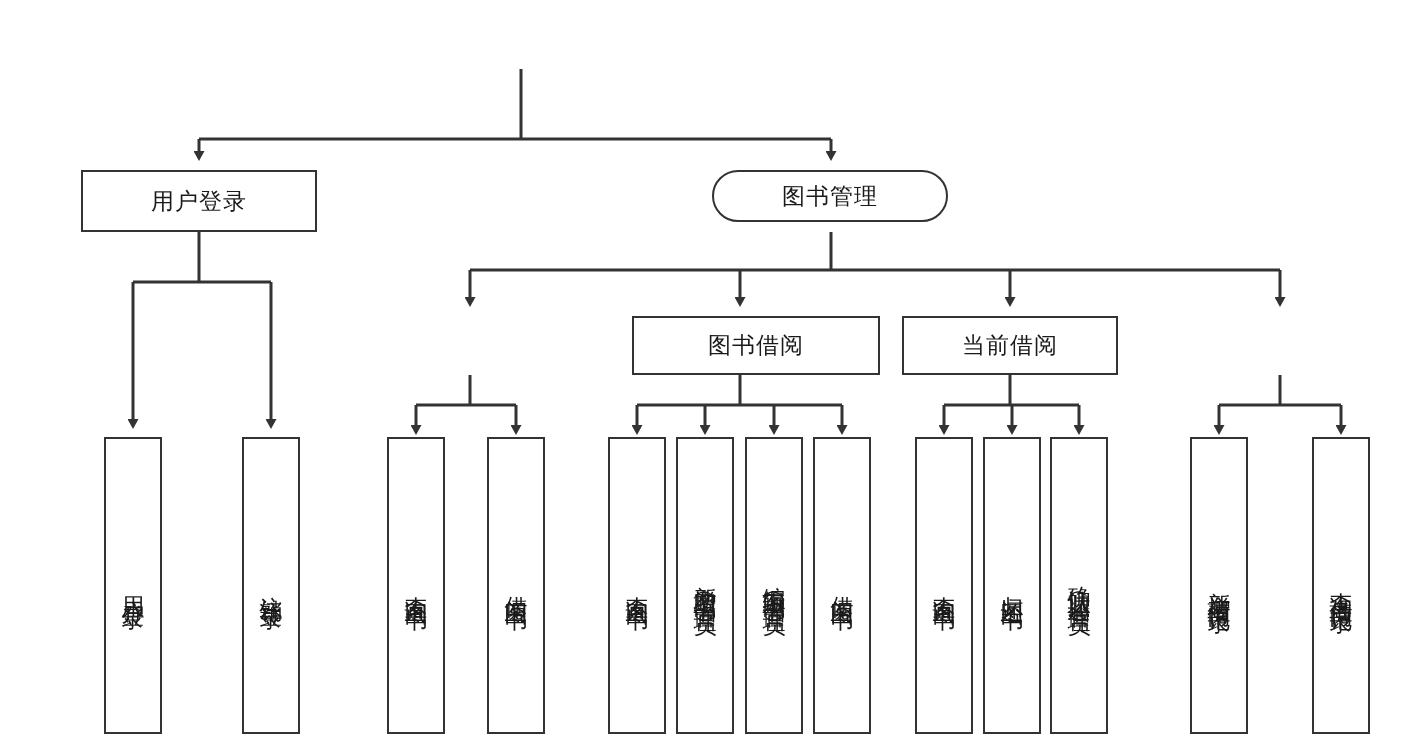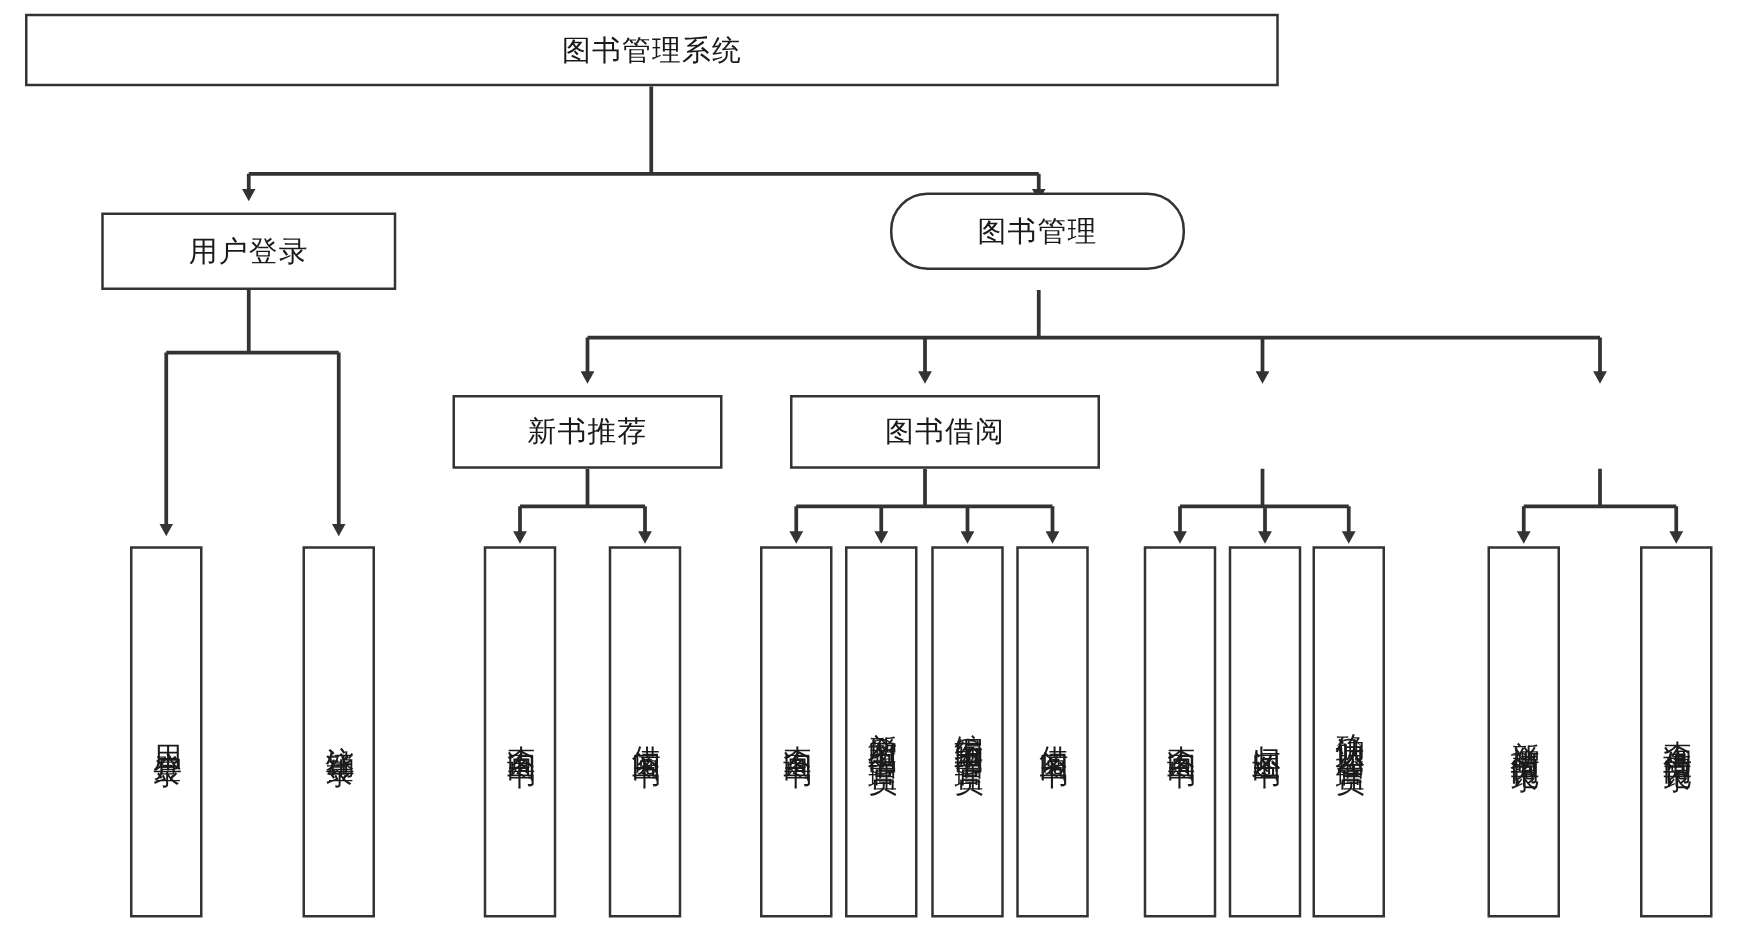--- a/index.html
+++ b/index.html
@@ -110,36 +110,33 @@
       <path d="M1012,405 L1012,426" marker-end="url(#arw)"></path>
       <path d="M1079,405 L1079,426" marker-end="url(#arw)"></path>
 
       <path d="M1280,375 L1280,405"></path>
       <path d="M1219,405 L1341,405"></path>
       <path d="M1219,405 L1219,426" marker-end="url(#arw)"></path>
       <path d="M1341,405 L1341,426" marker-end="url(#arw)"></path>
     </g>
   </svg>
 
-  <div class="node h" id="n-root" style="left: 20px; top: 11px; width: 1003px; height: 58px;">
-      <span>图书管理系统</span>
-    </div>
 
   <div class="node h" id="n-l2-0" style="left: 81px; top: 170px; width: 236px; height: 62px;">
       <span>用户登录</span>
     </div>
-  <div class="node h" id="n-l2-1" style="left: 712px; top: 154px; width: 236px; height: 62px; border-radius: 30px;">
+  <div class="node h" id="n-l2-1" style="left: 712px; top: 170px; width: 236px; height: 52px; border-radius: 30px;">
       <span>图书管理</span>
     </div>
 
-  <div class="node h" id="n-l3-0" style="left: 362px; top: 316px; width: 216px; height: 59px;">
-      <span>新书推荐</span>
-    </div>
   <div class="node h" id="n-l3-1" style="left: 632px; top: 316px; width: 248px; height: 59px;">
       <span>图书借阅</span>
+    </div>
+  <div class="node h" id="n-l3-2" style="left: 902px; top: 316px; width: 216px; height: 59px;">
+      <span>当前借阅</span>
     </div>
 
   <div class="node v" id="n-lf-0" style="left: 104px; top: 437px; width: 58px; height: 297px;">
       <span class="vlabel">用户登录</span>
     </div>
   <div class="node v" id="n-lf-1" style="left: 242px; top: 437px; width: 58px; height: 297px;">
       <span class="vlabel">注销登录</span>
     </div>
   <div class="node v" id="n-lf-2" style="left: 387px; top: 437px; width: 58px; height: 297px;">
       <span class="vlabel">查询图书</span>

